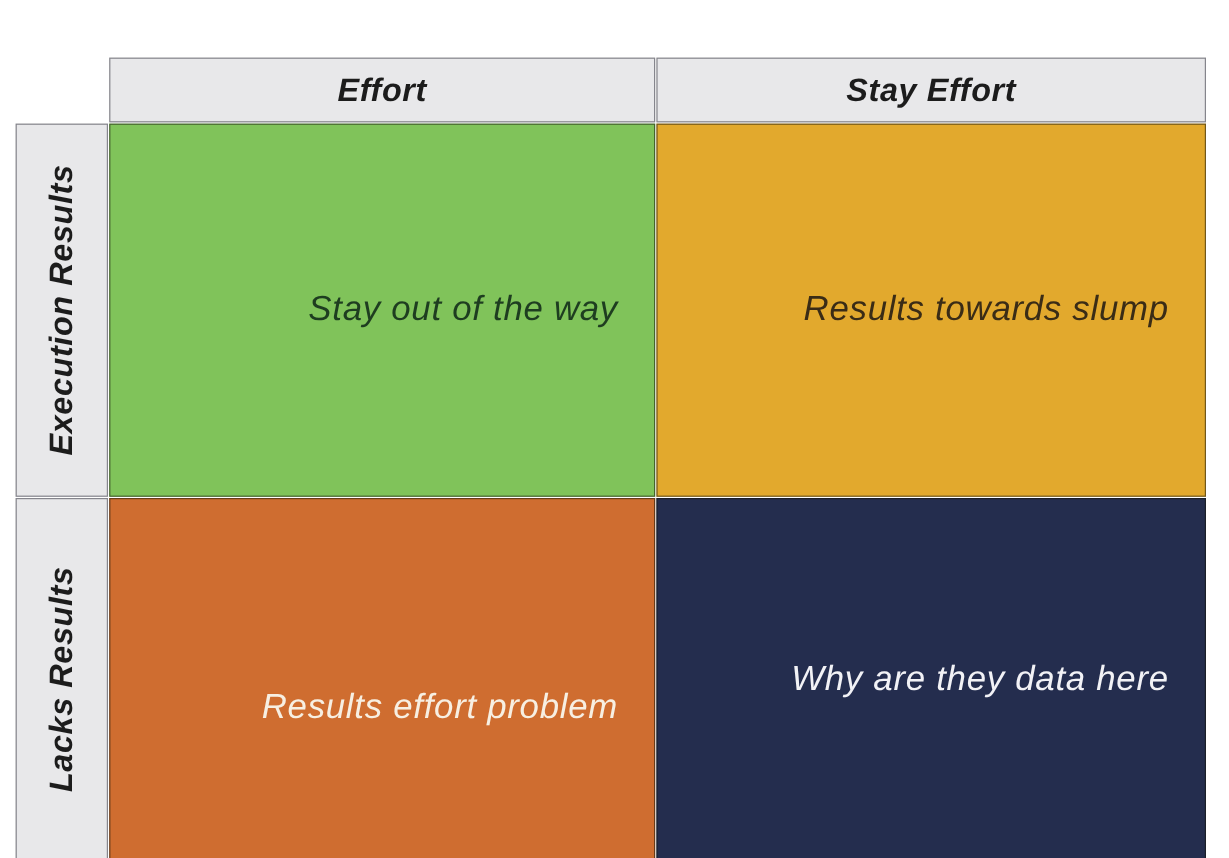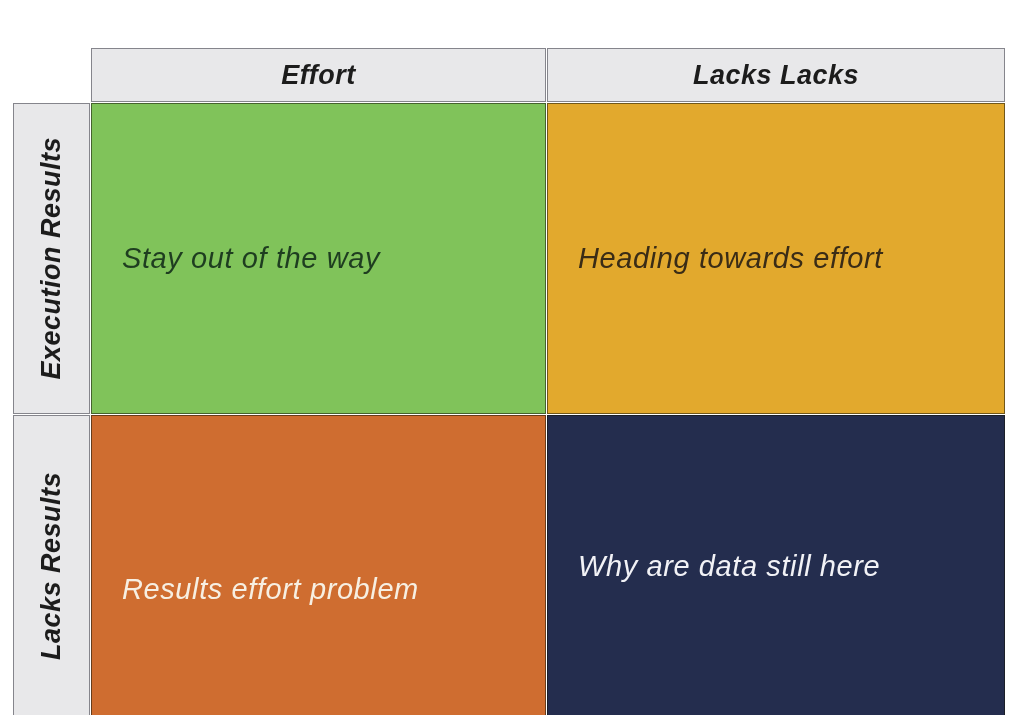--- a/index.html
+++ b/index.html
@@ -53,21 +53,21 @@
     font-weight: bold;
     font-style: italic;
     font-size: 27px;
     letter-spacing: 0.5px;
     white-space: nowrap;
   }
   .quad {
     border: 1px solid rgba(20, 20, 10, 0.55);
     display: flex;
     align-items: center;
-    justify-content: flex-start;
+    justify-content: flex-end;
     text-align: center;
     font-style: italic;
     font-size: 29px;
     letter-spacing: 0.6px;
     line-height: 1.55;
     padding: 14px 30px;
     box-sizing: border-box;
   }
 </style>
 </head>
@@ -76,44 +76,44 @@
 <div class="page">
   <div class="matrix">
 
     <div class="corner"></div>
 
     <div class="head-cell">
       <span>Effort</span>
     </div>
 
     <div class="head-cell">
-      <span>Lacks Lacks</span>
+      <span>Stay Effort</span>
     </div>
 
     <div class="row-head">
       <span class="vtext">Execution Results</span>
     </div>
 
     <div class="quad" style="background-color: rgb(128, 195, 90); color: rgb(30, 61, 32);">
       <span>Stay out of the way</span>
     </div>
 
     <div class="quad" style="background-color: rgb(226, 169, 45); color: rgb(58, 44, 22);">
-      <span>Heading towards effort</span>
+      <span>Results towards slump</span>
     </div>
 
     <div class="row-head">
       <span class="vtext">Lacks Results</span>
     </div>
 
     <div class="quad" style="background-color: rgb(207, 109, 48); color: rgb(247, 239, 226);">
       <span>
         <br>
         <span>Results effort problem</span>
       </span>
     </div>
 
     <div class="quad" style="background-color: rgb(36, 45, 78); color: rgb(242, 242, 246);">
-      <span>Why are data still here</span>
+      <span>Why are they data here</span>
     </div>
 
   </div>
 </div>
 
 </body></html>

